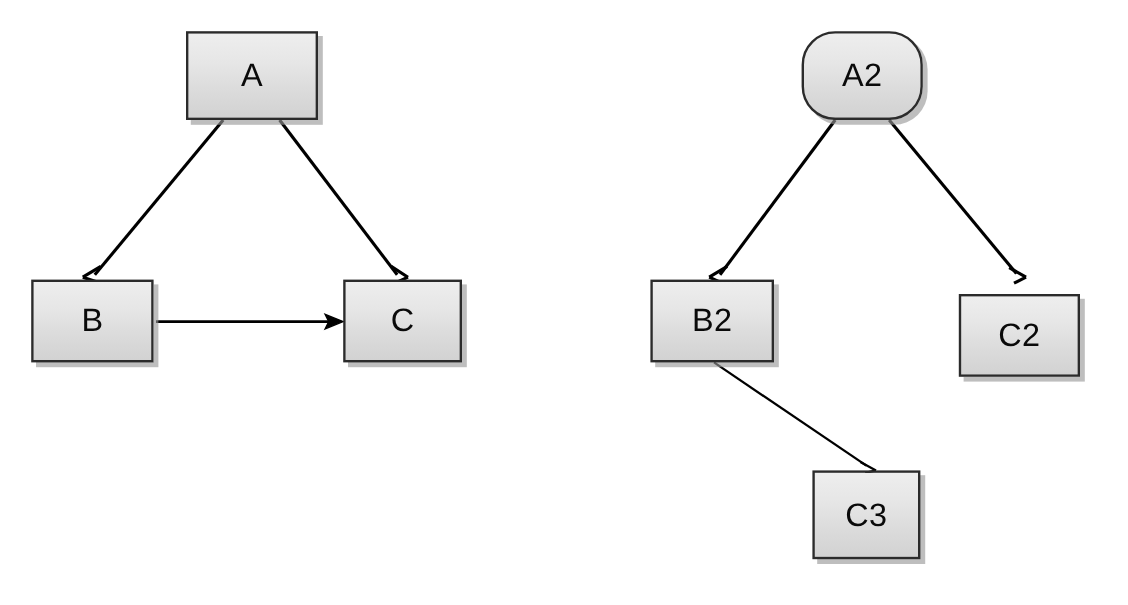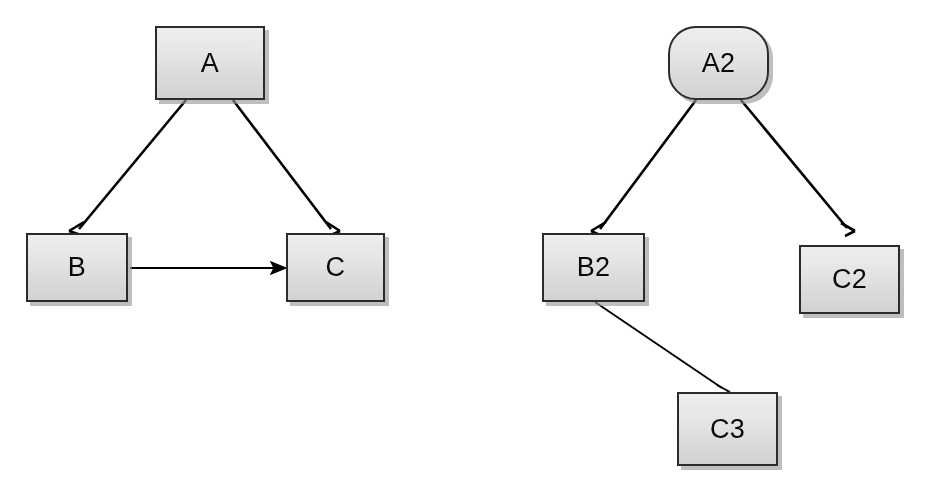--- a/index.html
+++ b/index.html
@@ -102,17 +102,17 @@
   </div>
 
   <div class="node" style="left:542px; top:233px; width:103px; height:69px;">
     <span class="node-label">B2</span>
   </div>
 
   <div class="node" style="left:799px; top:233px; width:101px; height:69px;margin-top:12px;">
     <span class="node-label">C2</span>
   </div>
 
-  <div class="node" style="left:677px; top:392px; width:101px; height:74px;">
+  <div class="node" style="left:677px; top:392px; width:90px; height:74px;">
     <span class="node-label">C3</span>
   </div>
 
 </div>
 
 </body></html>

